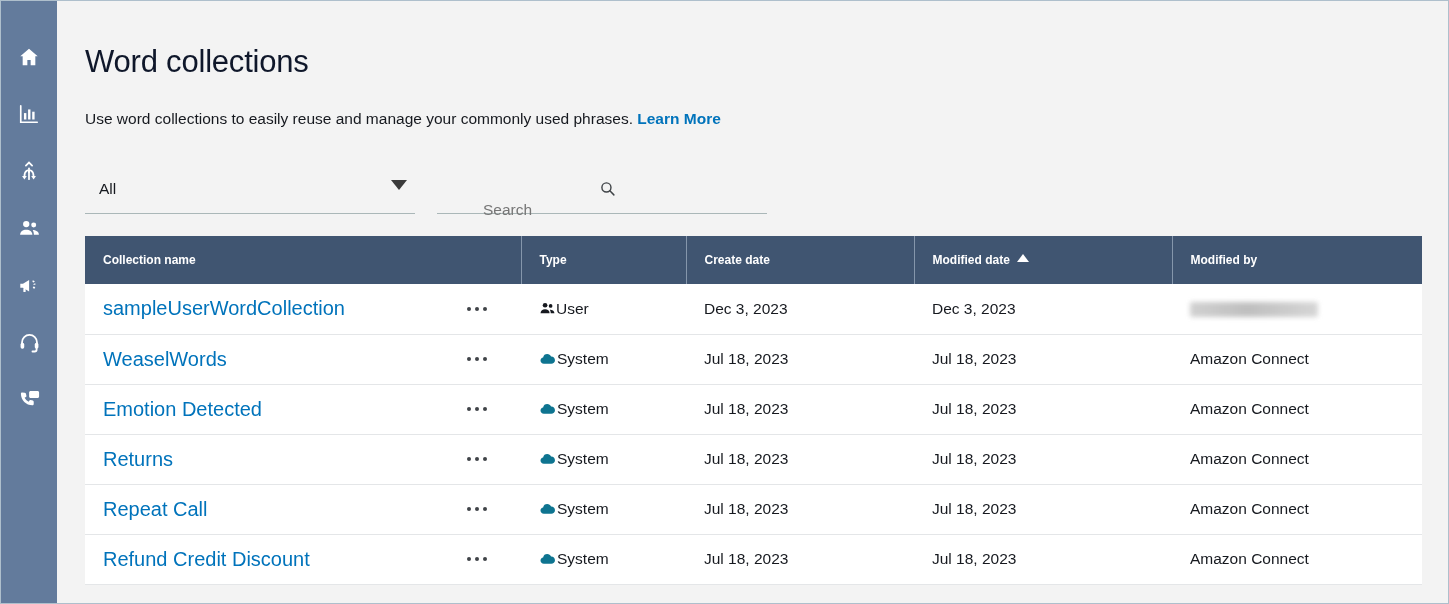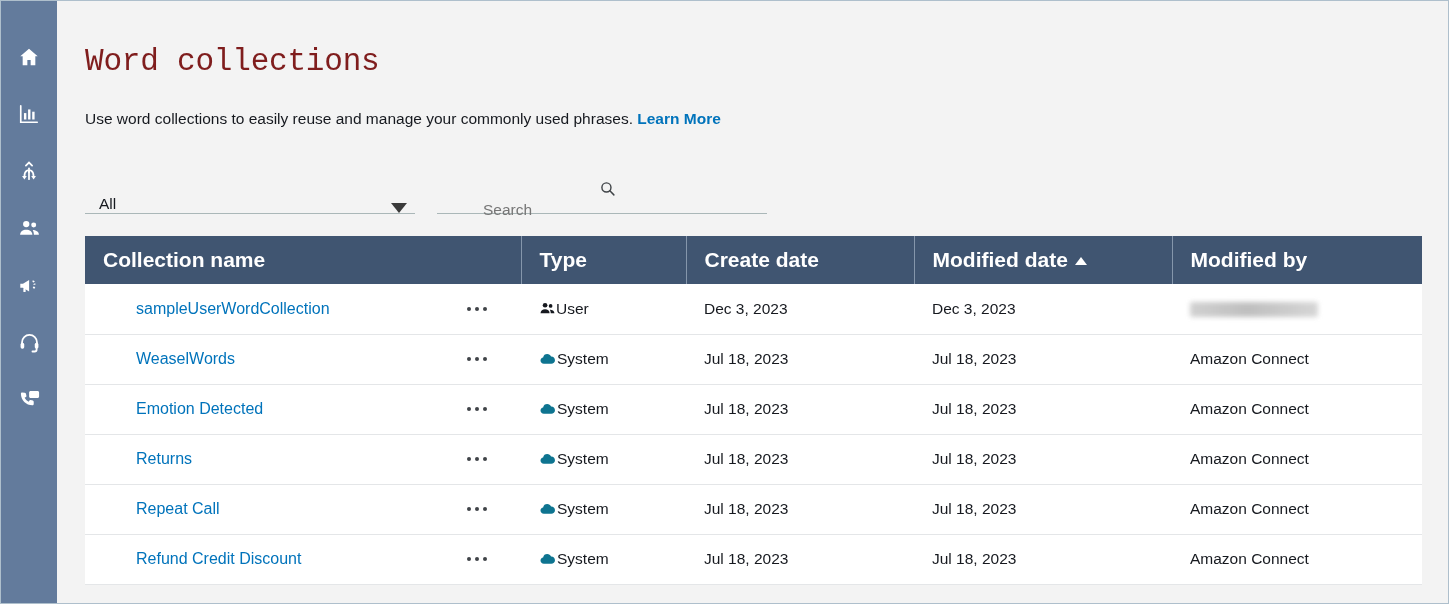--- a/index.html
+++ b/index.html
@@ -48,25 +48,24 @@
     flex: 1 1 auto;
     background: #f3f3f3;
     padding: 0 30px 0 28px;
     position: relative;
     overflow: hidden;
   }
 
   .page-title {
     font-size: 31px;
     font-weight: 400;
-    color: #7f1d1d;
+    color: #0f172a;
     letter-spacing: -0.2px;
     padding-top: 44px;
     line-height: 1.1;
-    font-family: Liberation Mono, monospace;
   }
 
   .subtitle {
     margin-top: 30px;
     font-size: 15.5px;
     color: #16191f;
     line-height: 1.3;
   }
   .subtitle a {
     color: #0073bb;
@@ -81,21 +80,21 @@
     display: flex;
     align-items: flex-end;
     position: relative;
   }
 
   .select-wrap {
     width: 330px;
     border-bottom: 1px solid #aab7b8;
     height: 34px;
     display: flex;
-    align-items: flex-end;
+    align-items: flex-start;
     justify-content: space-between;
     padding: 0 8px 0 14px;
     cursor: pointer;
   }
   .select-value {
     font-size: 15.5px;
     color: #16191f;
   }
   .caret {
     width: 0; height: 0;
@@ -148,21 +147,21 @@
   .table {
     margin-top: 22px;
     width: 1337px;
     border-collapse: collapse;
     table-layout: fixed;
     background: #ffffff;
   }
   .table thead th {
     background: #405571;
     color: #ffffff;
-    font-size: 21px;
+    font-size: 12px;
     font-weight: 700;
     text-align: left;
     height: 48px;
     padding: 0 0 0 18px;
     border-right: 1px solid #8596ab;
     white-space: nowrap;
   }
   .table thead th:last-child { border-right: 0; }
   .sort-arrow {
     display: inline-block;
@@ -187,22 +186,21 @@
   .name-cell {
     display: flex;
     align-items: center;
     justify-content: space-between;
     padding-right: 32px;
   }
   .coll-link {
     color: #0073bb;
     text-decoration: none;
     cursor: pointer;
-    font-size: 16px;
-    margin-left: 33px;
+    font-size: 20px;
   }
   .dots {
     display: flex;
     gap: 4px;
     cursor: pointer;
     padding: 6px 2px;
   }
   .dots i {
     width: 4px; height: 4px;
     border-radius: 50%;

